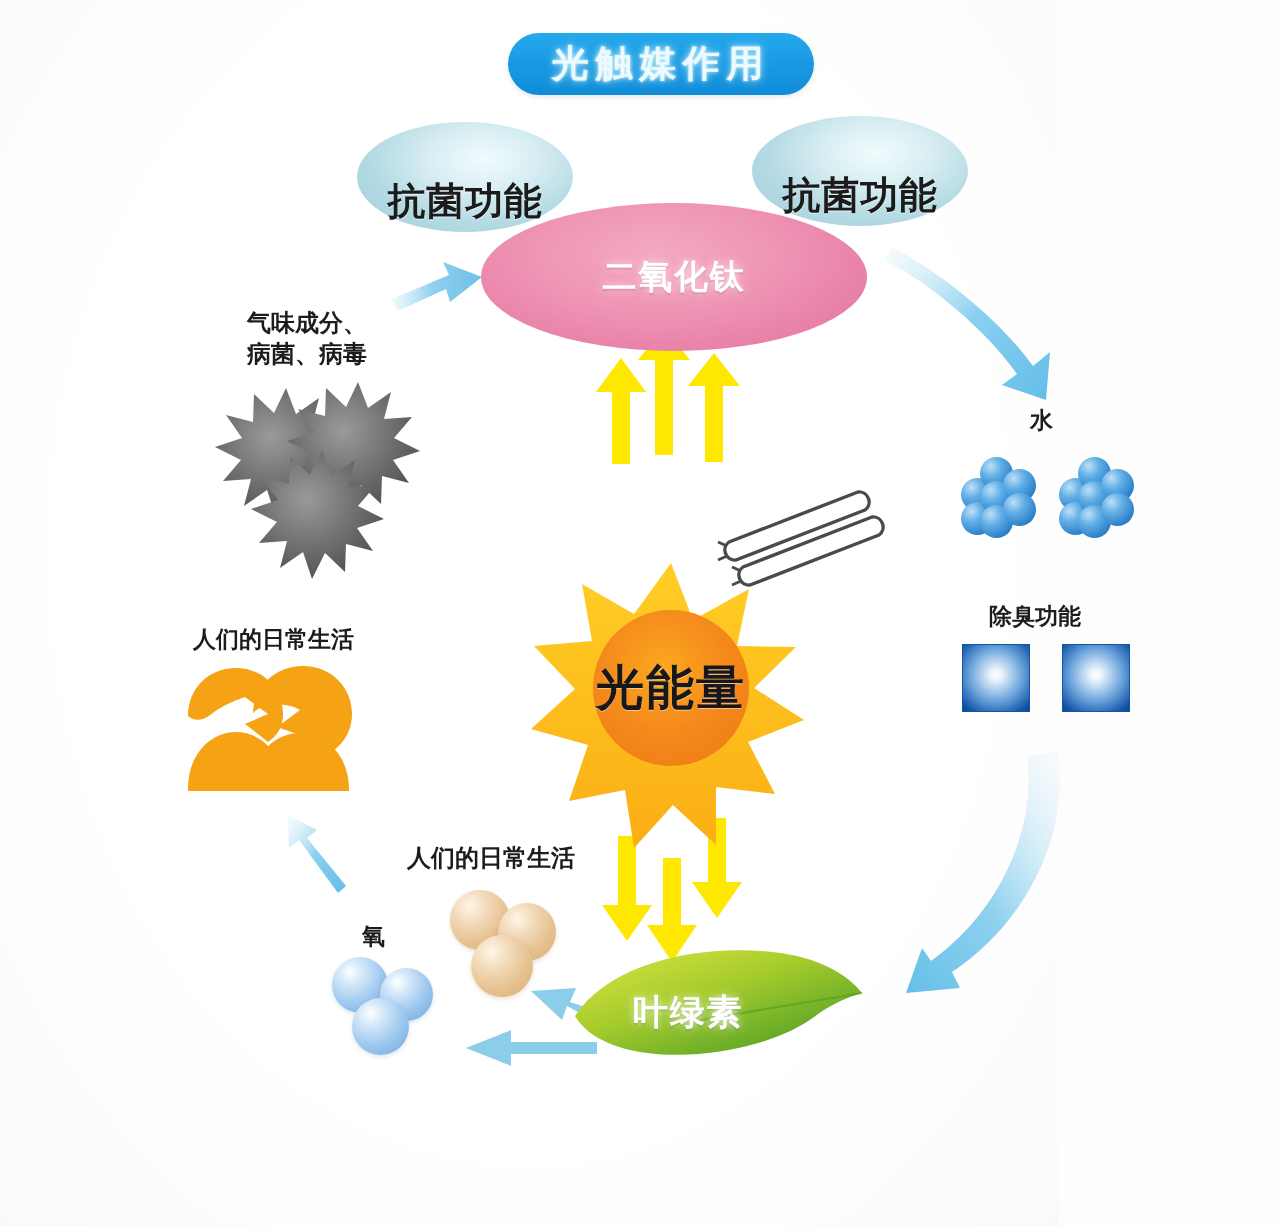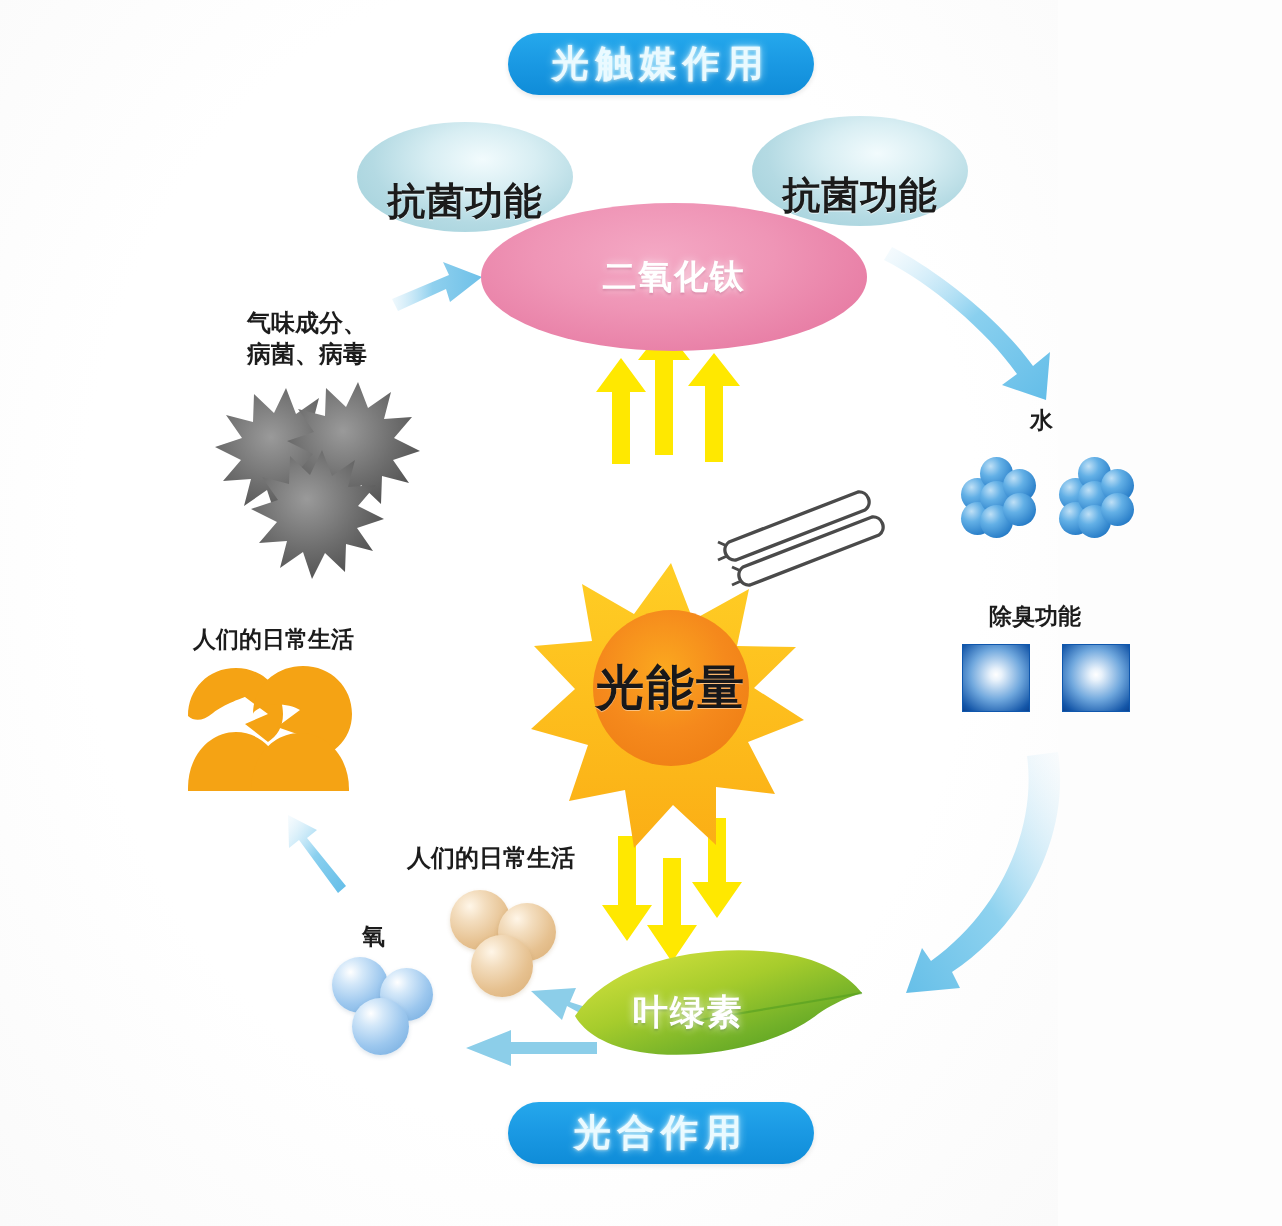--- a/index.html
+++ b/index.html
@@ -222,23 +222,20 @@
       <path d="M253 714 C253 687, 275 666, 303 666 C331 666, 352 687, 352 714
                C352 740, 331 760, 303 760 C293 760, 284 757, 277 752 L300 735 L277 727 L300 710
                C290 704, 272 703, 262 707 C257 709, 253 712, 253 714 Z"></path>
       <path d="M251 789 C251 757, 273 733, 300 733 C327 733, 349 757, 349 789 L349 791 L251 791 Z"></path>
     </g>
   </svg>
 
   <div class="pill" id="pill-top">
     <span>光触媒作用</span>
   </div>
-  <div class="pill" id="pill-bottom">
-    <span>光合作用</span>
-  </div>
 
   <div class="teal-ellipse" id="ell-antibac">
     <span>抗菌功能</span>
   </div>
   <div class="teal-ellipse" id="ell-deodor">
     <span>抗菌功能</span>
   </div>
 
   <div id="ell-tio2">
     <span>二氧化钛</span>

